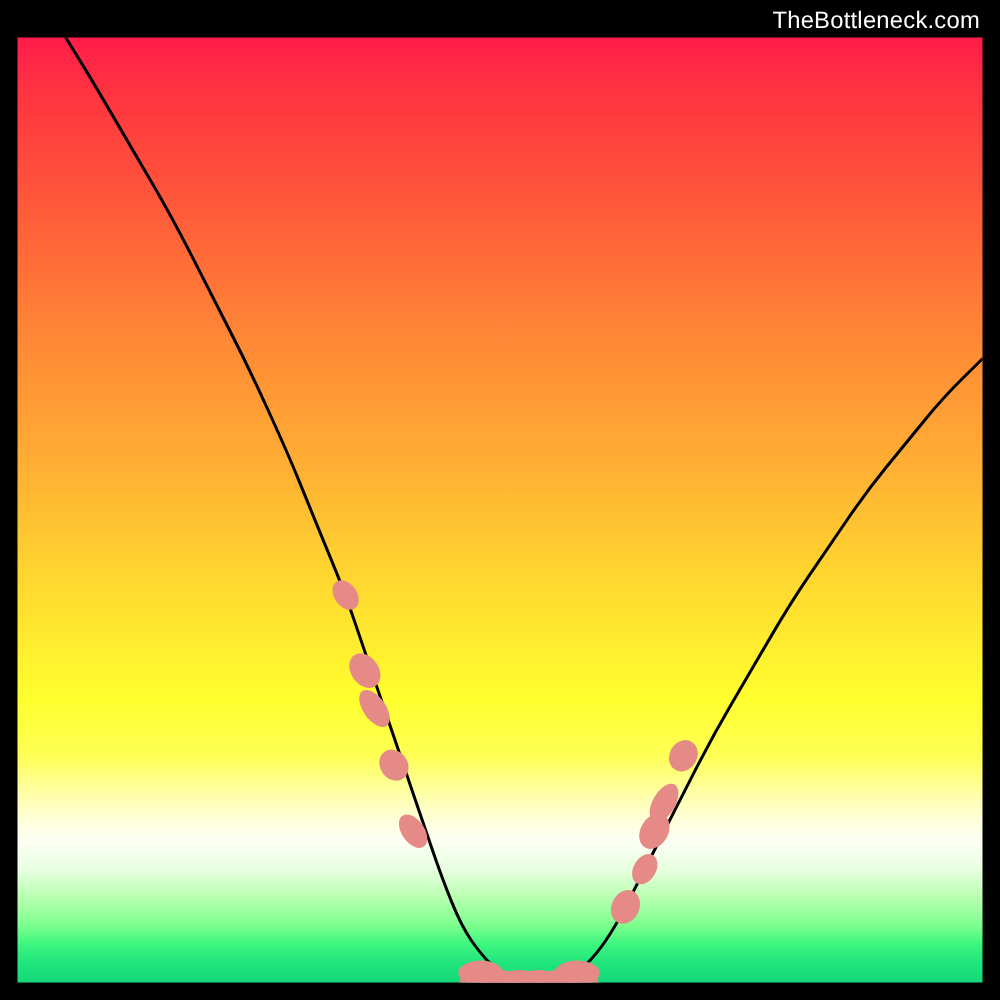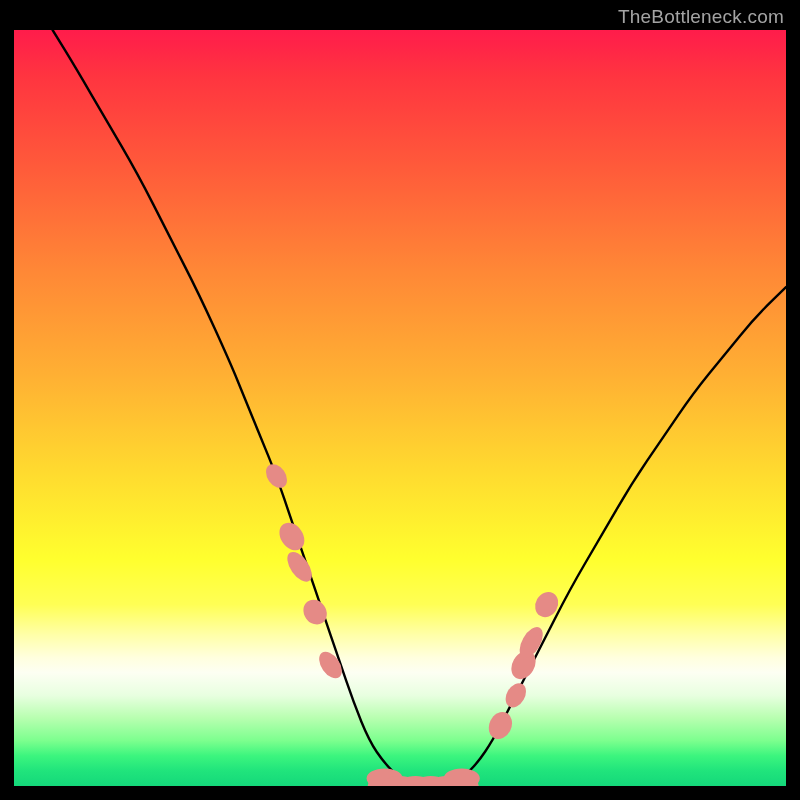--- a/index.html
+++ b/index.html
@@ -48,21 +48,21 @@
     position: absolute;
     left: 0;
     top: 0;
     width: 772px;
     height: 756px;
   }
   .watermark {
     position: absolute;
     top: 6px;
     right: 16px;
-    color: #a3a3a3;
+    color: #ffffff;
     font-size: 19px;
     font-weight: 500;
     letter-spacing: 0.2px;
     user-select: none;
     text-align: right;
   }
   
   .marker {
     fill: #e58a86;
     stroke: none;

